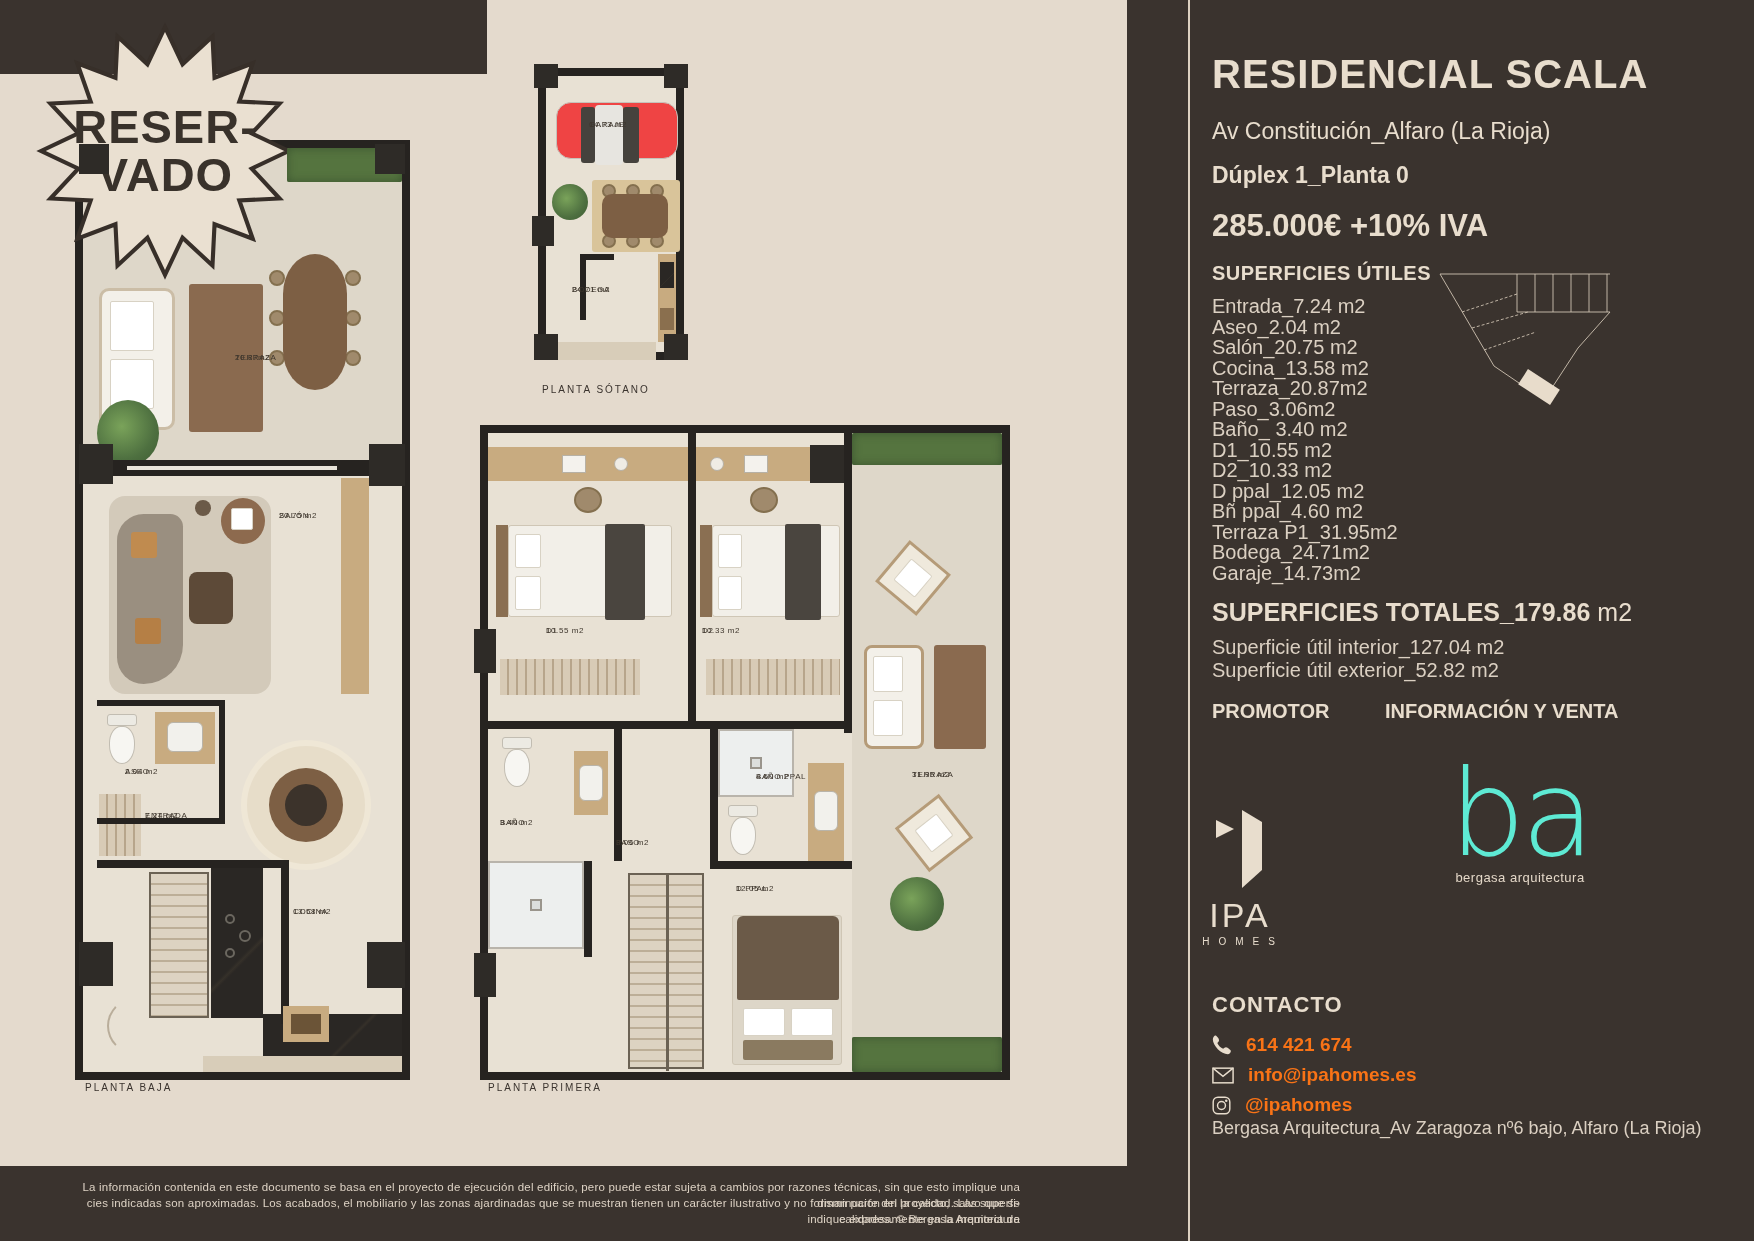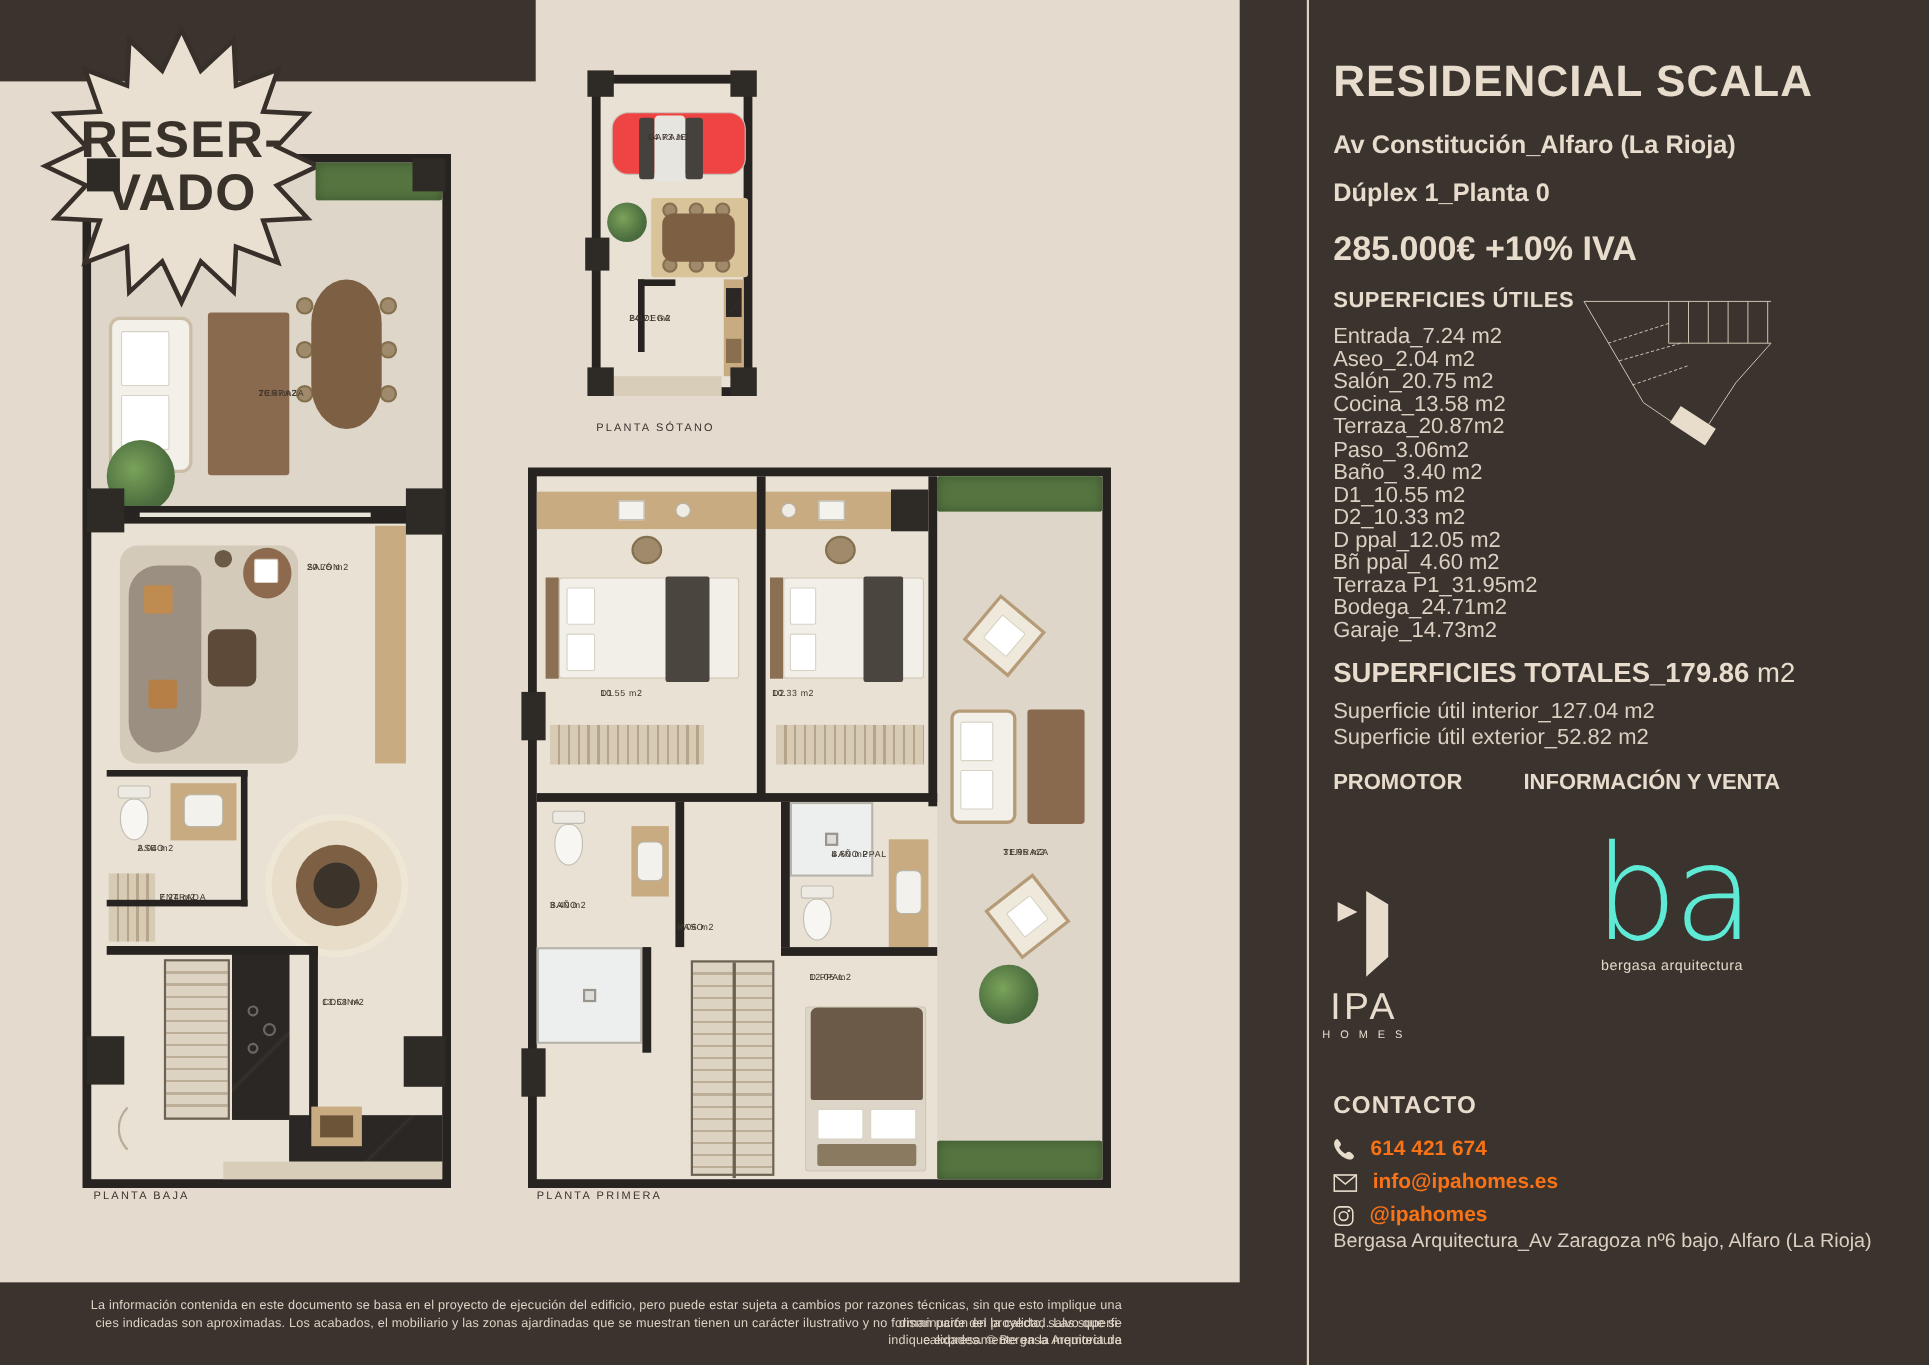--- a/index.html
+++ b/index.html
@@ -42,21 +42,21 @@
   .chair-c { border-radius:50%; background:#a08a6c; border:2px solid #84704f; }
   .bedW { background:#f2efe8; border:1px solid #cfc6b5; border-radius:3px; }
   .pillowW { background:#ffffff; border:1px solid #d8d2c4; border-radius:2px; }
   .throwD { background:#4a453f; border-radius:2px; }
   .lounge { border:3px solid #b59b78; background:#efe9dc; }
 
   
   .panel-sep { position:absolute; left:1188px; top:0; width:2px; height:1241px; background:#ddd1c1; z-index:9; }
   .p-text { position:absolute; color:#e8ddcd; }
   .t-title   { left:1212px; top:52px;  font-size:40px; font-weight:bold; letter-spacing:1px; }
-  .t-addr    { left:1212px; top:118px; font-size:23px; font-weight:bold; }
+  .t-addr    { left:1212px; top:118px; font-size:23px; font-weight:normal; }
   .t-unit    { left:1212px; top:162px; font-size:23px; font-weight:bold; }
   .t-price   { left:1212px; top:208px; font-size:31px; font-weight:bold; }
   .t-suphead { left:1212px; top:262px; font-size:20px; font-weight:bold; letter-spacing:.5px; }
   .sup-list  { position:absolute; left:1212px; top:296px; list-style:none; }
   .sup-list li { font-size:20px; font-weight:300; color:#dbd0c2; line-height:20.5px; }
   .t-tot     { left:1212px; top:598px; font-size:25px; color:#e8ddcd; }
   .t-tot b   { font-weight:bold; }
   .t-int     { left:1212px; top:636px; font-size:20px; font-weight:300; color:#dbd0c2; }
   .t-ext     { left:1212px; top:659px; font-size:20px; font-weight:300; color:#dbd0c2; }
   .t-promo   { left:1212px; top:700px; font-size:20px; font-weight:bold; }

